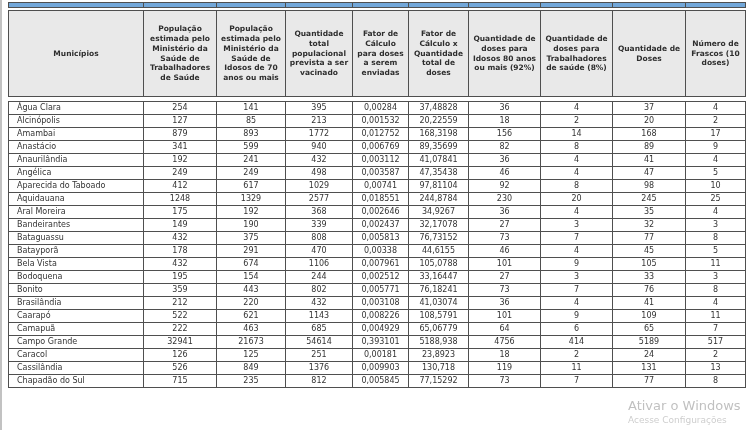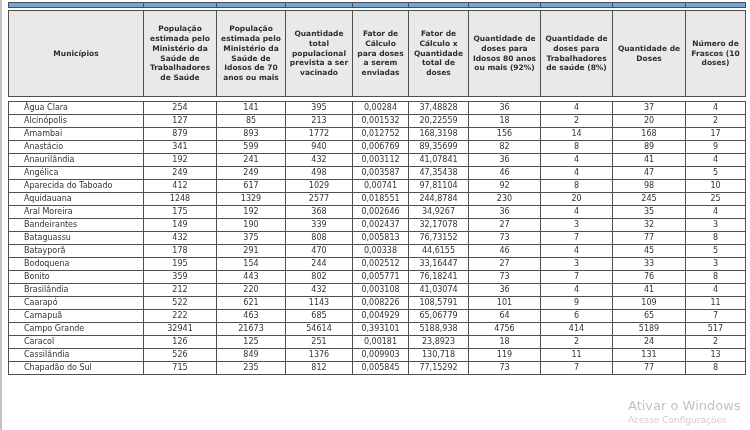--- a/index.html
+++ b/index.html
@@ -21,21 +21,21 @@
   .striptbl{margin-top:0;}
   .striptbl td{height:5px;background:var(--strip-blue);}
   
   .hdrtbl{margin-top:2px;}
   .hdrtbl th{height:86px;vertical-align:middle;text-align:center;background:var(--header-bg);
     font-size:7.5px;font-weight:bold;color:var(--text);line-height:1.3;padding:1px 2px;}
   
   .bodytbl{margin-top:4px;}
   .bodytbl td{height:12px;font-size:8px;color:#333;text-align:center;padding:0 2px;
     line-height:12px;background:#fff;white-space:nowrap;}
-  .bodytbl td.muni{text-align:left;padding-left:15px;}
+  .bodytbl td.muni{text-align:left;padding-left:8px;}
   
   .watermark{position:absolute;left:628px;top:398px;width:200px;color:var(--watermark);
     opacity:.62;pointer-events:none;white-space:nowrap;}
   .watermark .l1{font-size:13px;}
   .watermark .l2{font-size:9px;opacity:.8;margin-top:2px;}
 </style>
 </head>
 <body>
 
 <div class="page">
@@ -254,20 +254,32 @@
           <td>291</td>
           <td>470</td>
           <td>0,00338</td>
           <td>44,6155</td>
           <td>46</td>
           <td>4</td>
           <td>45</td>
           <td>5</td>
         </tr>
           <tr style="">
+          <td class="muni">Bela Vista</td>
+          <td>432</td>
+          <td>674</td>
+          <td>1106</td>
+          <td>0,007961</td>
+          <td>105,0788</td>
+          <td>101</td>
+          <td>9</td>
+          <td>105</td>
+          <td>11</td>
+        </tr>
+          <tr style="">
           <td class="muni">Bodoquena</td>
           <td>195</td>
           <td>154</td>
           <td>244</td>
           <td>0,002512</td>
           <td>33,16447</td>
           <td>27</td>
           <td>3</td>
           <td>33</td>
           <td>3</td>

